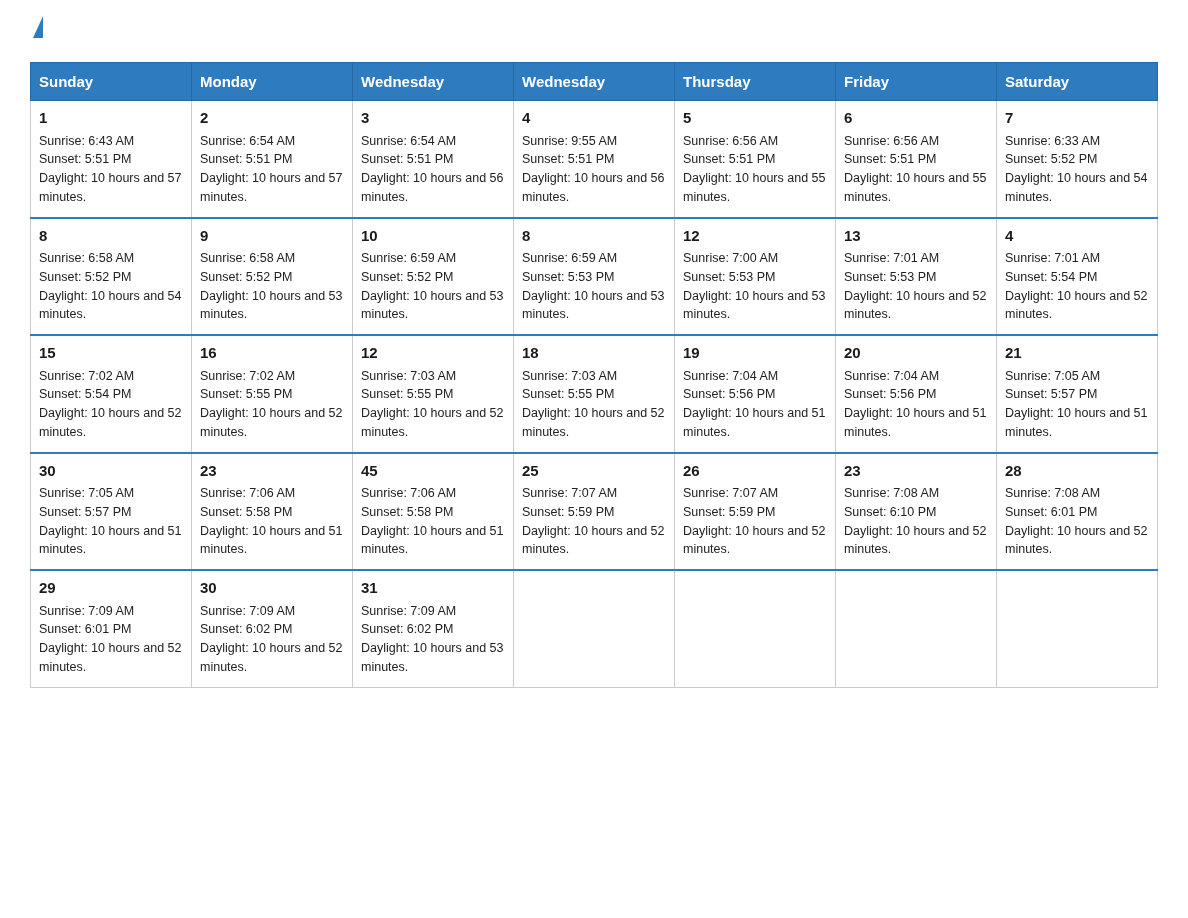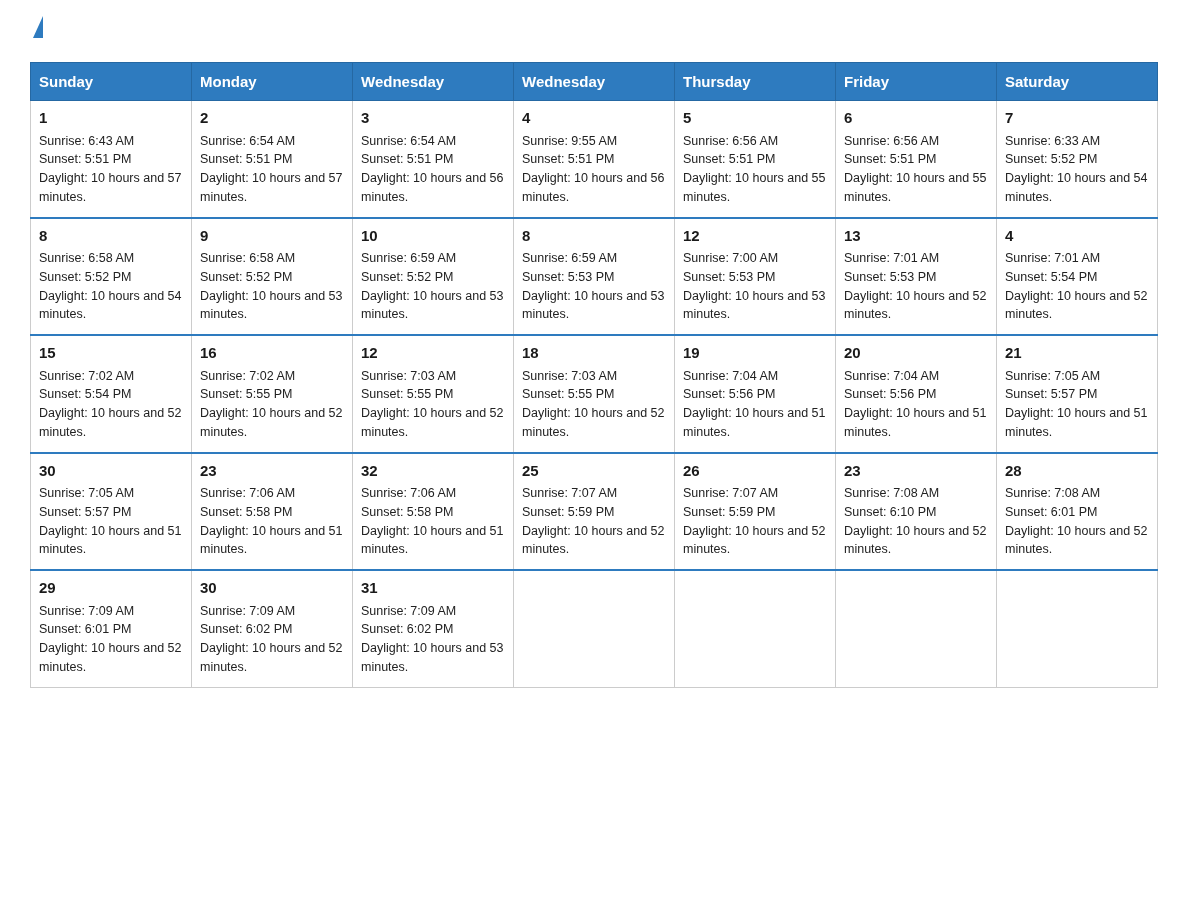--- a/index.html
+++ b/index.html
@@ -138,21 +138,21 @@
         <td><span class="day-num">16</span><span>Sunrise: 7:02 AM</span><br><span>Sunset: 5:55 PM</span><br><span>Daylight: 10 hours and 52 minutes.</span></td>
         <td><span class="day-num">12</span><span>Sunrise: 7:03 AM</span><br><span>Sunset: 5:55 PM</span><br><span>Daylight: 10 hours and 52 minutes.</span></td>
         <td><span class="day-num">18</span><span>Sunrise: 7:03 AM</span><br><span>Sunset: 5:55 PM</span><br><span>Daylight: 10 hours and 52 minutes.</span></td>
         <td><span class="day-num">19</span><span>Sunrise: 7:04 AM</span><br><span>Sunset: 5:56 PM</span><br><span>Daylight: 10 hours and 51 minutes.</span></td>
         <td><span class="day-num">20</span><span>Sunrise: 7:04 AM</span><br><span>Sunset: 5:56 PM</span><br><span>Daylight: 10 hours and 51 minutes.</span></td>
         <td><span class="day-num">21</span><span>Sunrise: 7:05 AM</span><br><span>Sunset: 5:57 PM</span><br><span>Daylight: 10 hours and 51 minutes.</span></td>
       </tr>
       <tr>
         <td><span class="day-num">30</span><span>Sunrise: 7:05 AM</span><br><span>Sunset: 5:57 PM</span><br><span>Daylight: 10 hours and 51 minutes.</span></td>
         <td><span class="day-num">23</span><span>Sunrise: 7:06 AM</span><br><span>Sunset: 5:58 PM</span><br><span>Daylight: 10 hours and 51 minutes.</span></td>
-        <td><span class="day-num">32</span><span>Sunrise: 7:06 AM</span><br><span>Sunset: 5:58 PM</span><br><span>Daylight: 10 hours and 51 minutes.</span></td>
+        <td><span class="day-num">45</span><span>Sunrise: 7:06 AM</span><br><span>Sunset: 5:58 PM</span><br><span>Daylight: 10 hours and 51 minutes.</span></td>
         <td><span class="day-num">25</span><span>Sunrise: 7:07 AM</span><br><span>Sunset: 5:59 PM</span><br><span>Daylight: 10 hours and 52 minutes.</span></td>
         <td><span class="day-num">26</span><span>Sunrise: 7:07 AM</span><br><span>Sunset: 5:59 PM</span><br><span>Daylight: 10 hours and 52 minutes.</span></td>
         <td><span class="day-num">23</span><span>Sunrise: 7:08 AM</span><br><span>Sunset: 6:10 PM</span><br><span>Daylight: 10 hours and 52 minutes.</span></td>
         <td><span class="day-num">28</span><span>Sunrise: 7:08 AM</span><br><span>Sunset: 6:01 PM</span><br><span>Daylight: 10 hours and 52 minutes.</span></td>
       </tr>
       <tr>
         <td><span class="day-num">29</span><span>Sunrise: 7:09 AM</span><br><span>Sunset: 6:01 PM</span><br><span>Daylight: 10 hours and 52 minutes.</span></td>
         <td><span class="day-num">30</span><span>Sunrise: 7:09 AM</span><br><span>Sunset: 6:02 PM</span><br><span>Daylight: 10 hours and 52 minutes.</span></td>
         <td><span class="day-num">31</span><span>Sunrise: 7:09 AM</span><br><span>Sunset: 6:02 PM</span><br><span>Daylight: 10 hours and 53 minutes.</span></td>
         <td></td>

